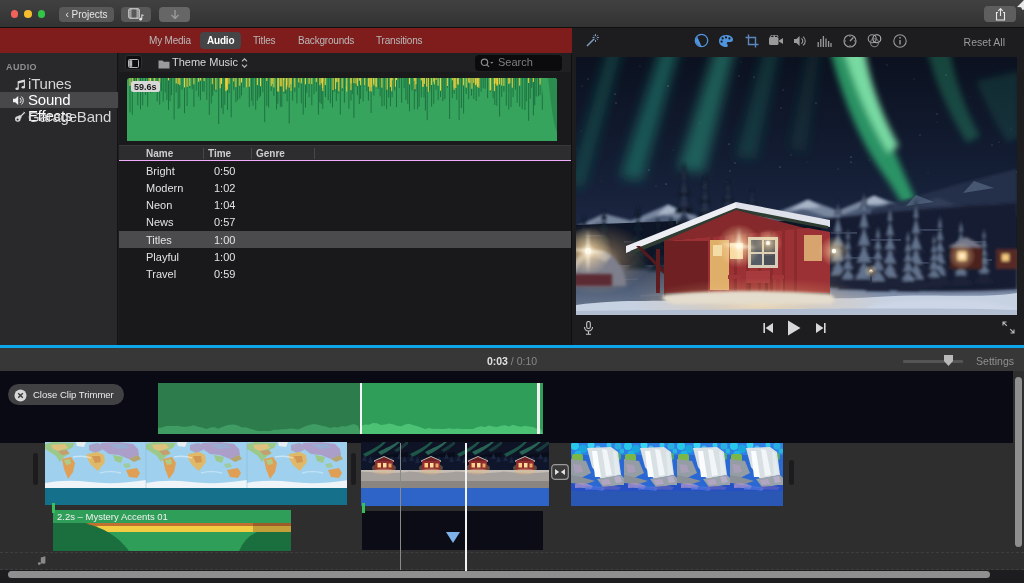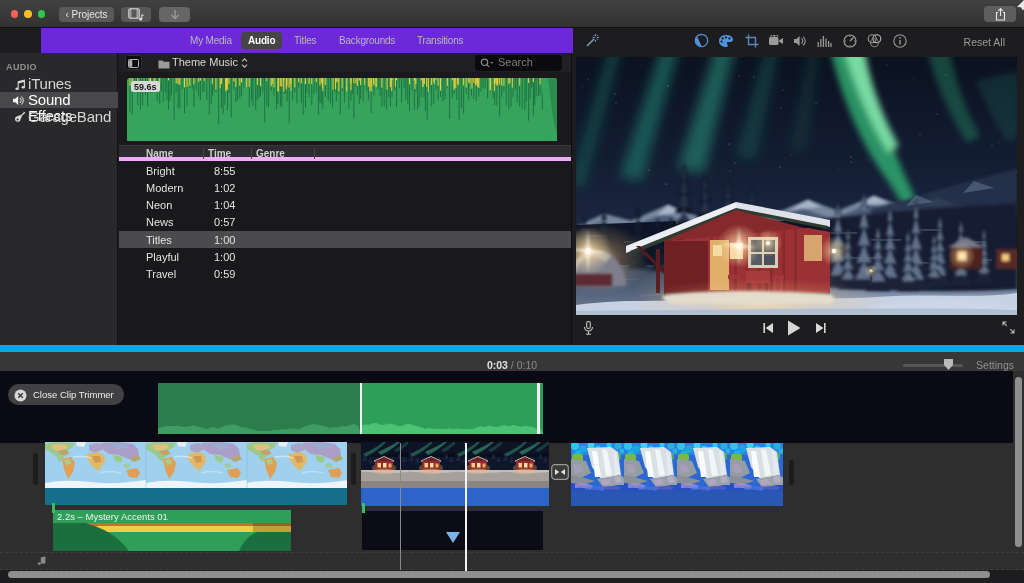--- a/index.html
+++ b/index.html
@@ -14,21 +14,21 @@
 .tl { width:7.5px; height:7.5px; border-radius:50%; top:10px; }
 .btn { background:#595959; border-radius:4px; color:#e6e6e6; }
 #btn-projects { left:59px; top:7px; width:55px; height:15px; font-size:10px;
   text-align:center; line-height:15px; }
 #btn-film { left:121px; top:7px; width:30px; height:15px; }
 #btn-dl { left:159px; top:7px; width:31px; height:15px; background:#666; }
 #btn-share { left:984px; top:6px; width:32px; height:16px; background:#5e5e5e; }
 #title-text { left:0; top:8px; width:1024px; text-align:center; color:#dcdcdc;
   font-size:10px; letter-spacing:-0.3px; }
 
-#tabbar { left:0; top:28px; width:572px; height:25px; background:#6d28d9;margin-left:41px; }
+#tabbar { left:0; top:28px; width:572px; height:25px; background:#7f1d1d; }
 .tab { top:4px; height:17px; line-height:17px; font-size:10px; letter-spacing:-0.2px; color:#b9b9b9; }
 #tab-audio { background:#454547; border-radius:4px; color:#fff; padding:0 7px; font-weight:bold; }
 
 #sidebar { left:0; top:53px; width:118px; height:292px; background:#29292b;
   border-right:1px solid #131315; }
 #sidebar .hdr { position:absolute; left:6px; top:9px; font-size:9px; font-weight:bold;
   color:#8e8e8e; letter-spacing:0.4px; }
 .sideitem { left:0; width:118px; height:16px; line-height:16px; font-size:15px; letter-spacing:-0.2px;
   color:#d6d6d6; }
 .sideitem .lb { position:absolute; left:28px; top:0; }
@@ -42,35 +42,35 @@
 #themedrop { left:53px; top:3px; color:#d8d8d8; font-size:11px; line-height:13px; }
 #searchbox { left:356px; top:2px; width:87px; height:15.5px; background:#0b0b0d;
   border-radius:4px; color:#7e7e7e; font-size:11px; line-height:15.5px; }
 #wavewrap { left:0; top:19px; width:452px; height:73px; background:#1a1a1c; }
 #waveclip { left:8px; top:6px; width:430px; height:71px; border-radius:3px;
   overflow:hidden; }
 #badge { left:4px; top:3px; background:#d9d9d9; color:#1c1c1c; font-size:9px;
   padding:0.5px 3px; border-radius:2.5px; font-weight:bold; }
 
 #thead { left:0; top:92px; width:452px; height:16px; background:#2d2d2f;
-  border-top:1px solid #39393b; border-bottom:4px solid #f0abfc;
+  border-top:1px solid #39393b; border-bottom:1px solid #f0abfc;
   font-size:10px; font-weight:bold; color:#cecece; }
 .vline { position:absolute; top:2px; width:1px; height:11px; background:#47474a; }
 #tbody { left:0; top:109px; width:452px; height:237px; background:#19191b;
   font-size:11px; color:#e2e2e2; }
 .trow { left:0; width:452px; height:17.3px; }
 .cname { position:absolute; left:27px; top:2.5px; }
 .ctime { position:absolute; left:95px; top:2.5px; }
 
 #rpanel { left:573px; top:28px; width:451px; height:317px; background:#1d1d1f; }
 #viewer { left:3px; top:29px; width:441px; height:258px; background:#0d1326; overflow:hidden; }
 #resetall { right:19px; top:8px; font-size:10.5px; color:#9a9a9a; }
 
 #btoolbar { left:0; top:345px; width:1024px; height:26px; background:#373737;
-  border-top:7px solid #0ea5e9; }
+  border-top:3px solid #0ea5e9; }
 #timecode { left:0; top:6.5px; width:1024px; text-align:center; font-size:10.5px; color:#888; }
 #timecode b { color:#e0e0e0; }
 #settings { right:10px; top:6.5px; font-size:10.5px; color:#8f8f8f; }
 #zoomtrack { left:903px; top:12px; width:60px; height:2.5px; background:#555; border-radius:1px; }
 #zoomthumb { left:944px; top:7px; width:9px; height:11px; background:#b9b9b9;
   clip-path:polygon(0 0, 100% 0, 100% 55%, 50% 100%, 0 55%); }
 
 #trimstrip { left:0; top:371px; width:1013px; height:72px; background:#0a0a15; }
 #closebtn { left:8px; top:13px; height:21px; background:#414144; border-radius:10.5px;
   color:#ececec; font-size:9.5px; line-height:21px; padding:0 10px 12px 25px; }
@@ -197,21 +197,21 @@
       <span class="abs" style="left:27px; top:1.5px;">Name</span>
       <span class="abs" style="left:89px; top:1.5px;">Time</span>
       <span class="abs" style="left:137px; top:1.5px;">Genre</span>
       <span class="vline" style="left:84px;"></span>
       <span class="vline" style="left:132px;"></span>
       <span class="vline" style="left:195px;"></span>
     </div>
     <div id="tbody" class="abs">
       <div class="trow abs" style="top:0px;">
           <span class="cname">Bright</span>
-          <span class="ctime">8:55</span>
+          <span class="ctime">0:50</span>
         </div>
       <div class="trow abs" style="top:17.3px;">
           <span class="cname">Modern</span>
           <span class="ctime">1:02</span>
         </div>
       <div class="trow abs" style="top:34.6px;">
           <span class="cname">Neon</span>
           <span class="ctime">1:04</span>
         </div>
       <div class="trow abs" style="top:51.9px;">

